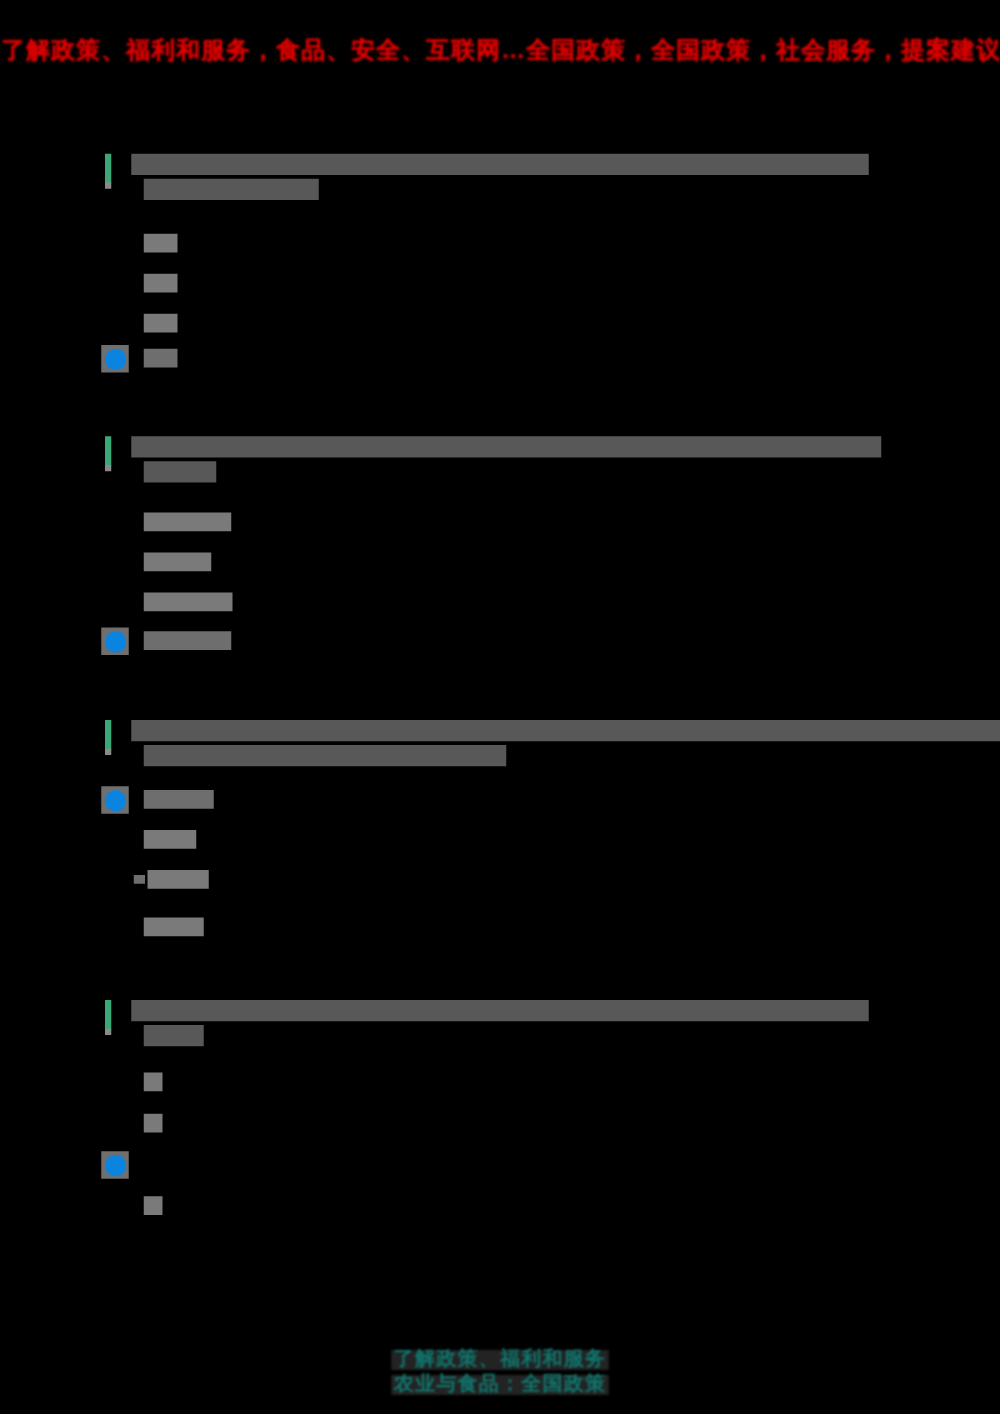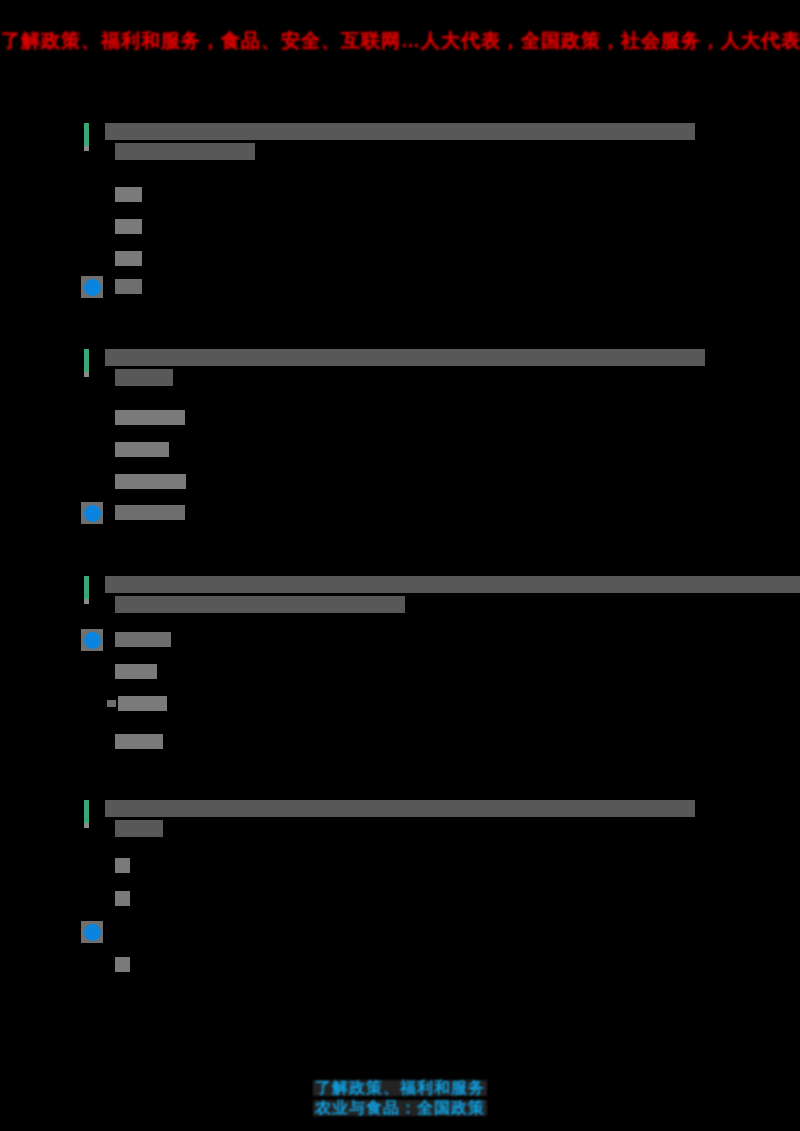--- a/index.html
+++ b/index.html
@@ -142,21 +142,21 @@
   .footer {
     position: absolute;
     left: 0;
     top: 1078px;
     width: 800px;
     text-align: center;
   }
   .footer-line {
     position: relative;
     display: inline-block;
-    color: #0ea5e9;
+    color: #0f766e;
     font-size: 16px;
     font-weight: bold;
     line-height: 20px;
     letter-spacing: 1px;
     white-space: nowrap;
     filter: blur(0.8px);
     padding: 0 2px;
   }
   .footer-line .fbg {
     position: absolute;
@@ -169,21 +169,21 @@
     z-index: -1;
   }
 </style>
 </head>
 <body>
 
 <div class="slide">
 
   <div class="title-block">
     <span class="title-shadow"></span>
-    <span class="title-text">了解政策、福利和服务，食品、安全、互联网…人大代表，全国政策，社会服务，人大代表</span>
+    <span class="title-text">了解政策、福利和服务，食品、安全、互联网…全国政策，全国政策，社会服务，提案建议</span>
   </div>
 
   <div id="sections-root">
       <div class="section" style="top: 123px;">
         <div class="accent-bar" style="background: rgb(58, 168, 118);"></div>
         <div class="heading-lines">
           <div class="hline" style="width: 590px; margin-left: 0px; background: rgb(88, 88, 88);"></div>
           <div class="hline" style="width: 140px; margin-left: 10px; background: rgb(88, 88, 88);"></div>
         </div>
         <div class="items">

